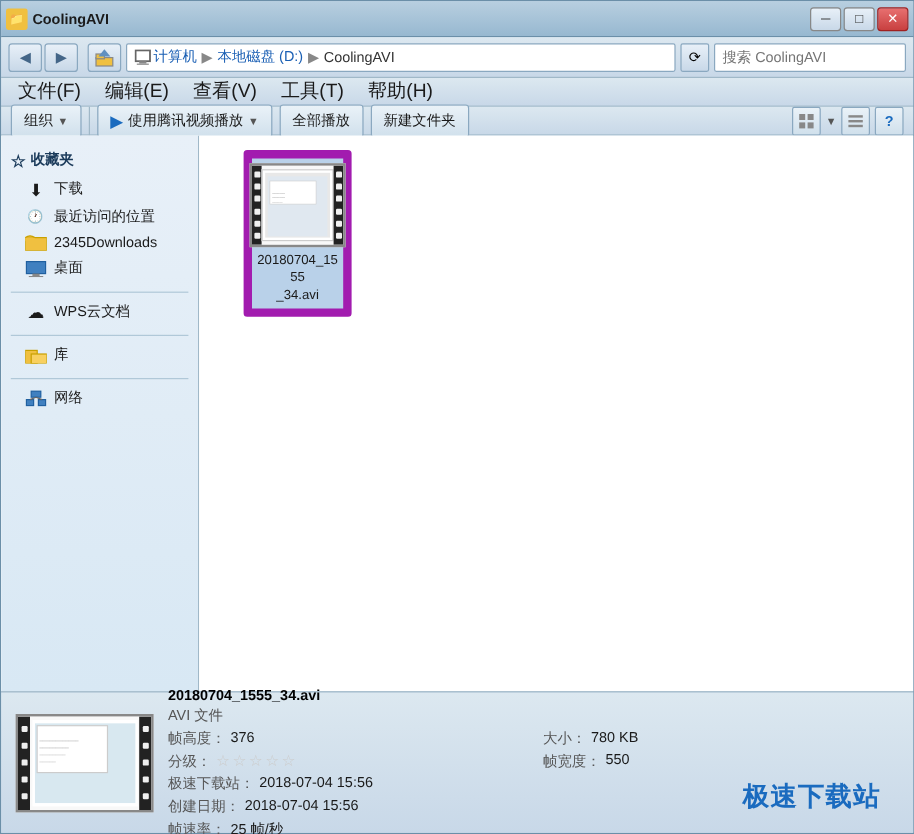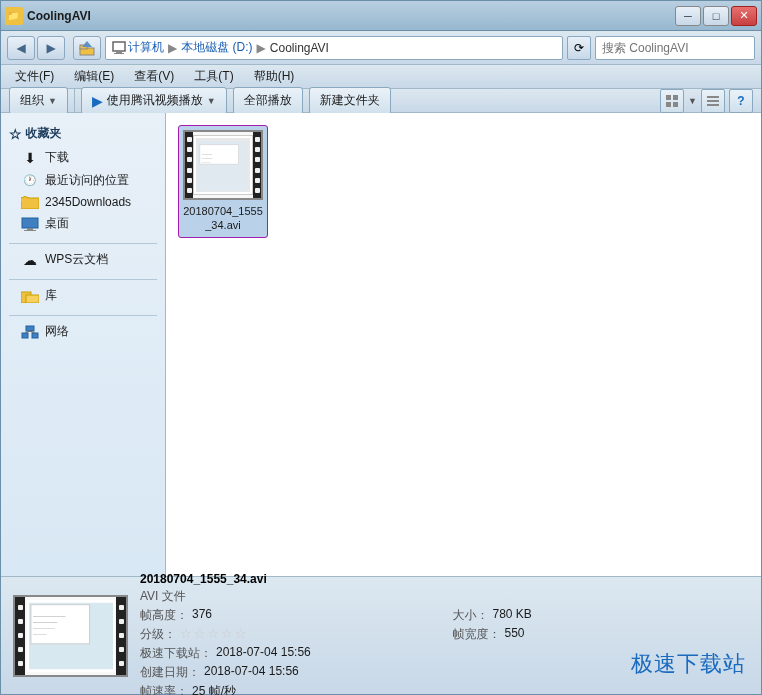--- a/index.html
+++ b/index.html
@@ -169,21 +169,21 @@
       background: linear-gradient(to bottom, #dce8f0, #c8d8e8);
       display: flex;
       align-items: center;
       padding: 0 6px;
       gap: 4px;
       border-bottom: 1px solid #a0b8c8;
     }
 
     .menu-item {
       padding: 2px 8px;
-      font-size: 12px;
+      font-size: 16px;
       color: #1a1a1a;
       cursor: pointer;
       border-radius: 2px;
     }
 
     
     .toolbar {
       height: 24px;
       background: linear-gradient(to bottom, #dce8f0, #c8d8e8);
       display: flex;
@@ -323,21 +323,22 @@
       padding: 4px;
       border-radius: 3px;
     }
 
     .file-item:hover, .file-item.selected {
       background: rgba(100,160,220,0.3);
     }
 
     .file-item.selected {
       background: rgba(80,140,200,0.4);
-      border: 1px solid #a21caf;
+      border: 7px solid #a21caf;
+      margin-left: 25px;
     }
 
     .file-thumbnail {
       width: 80px;
       height: 70px;
       border: 2px solid #888;
       background: #f8f8f8;
       display: flex;
       align-items: center;
       justify-content: center;
@@ -495,25 +496,25 @@
       gap: 2px;
     }
 
     .star {
       color: #ccc;
       font-size: 13px;
     }
 
     .watermark {
       position: absolute;
-      right: 16px;
+      right: 28px;
       bottom: 16px;
       color: #1a6bbf;
       font-size: 22px;
-      font-weight: normal;
+      font-weight: bold;
       font-family: 'Microsoft YaHei', sans-serif;
       letter-spacing: 1px;
     }
 
     
     ::-webkit-scrollbar { width: 8px; }
     ::-webkit-scrollbar-track { background: #d0e0ec; }
     ::-webkit-scrollbar-thumb { background: #8aa8c0; border-radius: 4px; }
   </style>
 </head>

